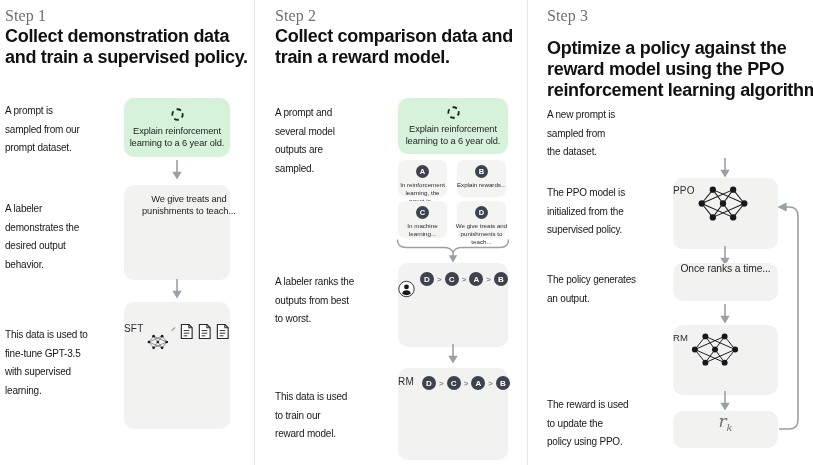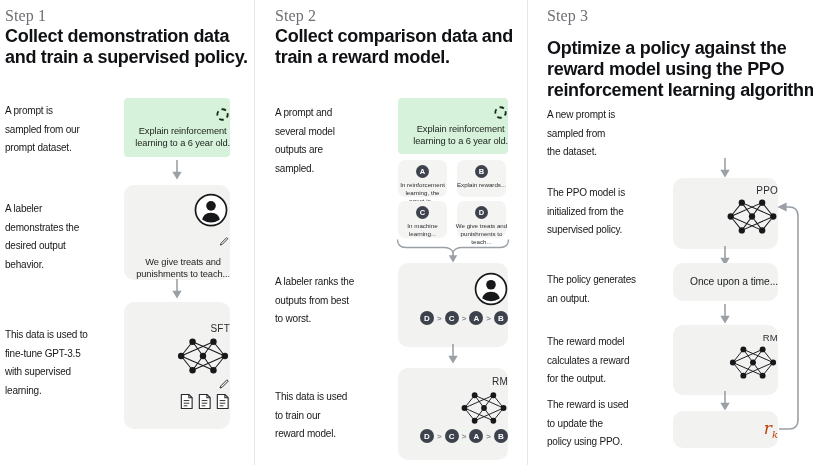--- a/index.html
+++ b/index.html
@@ -8,38 +8,38 @@
     background:var(--page-bg,#fff);
     font-family:"Liberation Sans",sans-serif;
     -webkit-font-smoothing:antialiased;
   }
   .divider { position:absolute; top:0; height:465px; width:1px; background:var(--divider,#e7e7e7); }
   .step-label { position:absolute; font-size:16px; color:var(--step-label,#6f6f75); letter-spacing:.1px; white-space:pre;font-family:Liberation Serif, serif; }
   .heading { position:absolute; font-size:18px; font-weight:bold; color:var(--heading,#101114);
              line-height:21px; letter-spacing:-.3px; white-space:pre; }
   .caption { position:absolute; font-size:10px; color:var(--body,#17181a);
              line-height:18.5px; letter-spacing:-.2px; white-space:pre; }
-  .gbox { position:absolute; background:var(--green-box,#d7f2da); border-radius:4px;
-          display:flex; flex-direction:column; align-items:flex-end; justify-content:center; gap:3px; }
+  .gbox { position:absolute; background:var(--green-box,#d7f2da); border-radius:10px;
+          display:flex; flex-direction:column; align-items:center; justify-content:center; gap:3px; }
   .xbox { position:absolute; background:var(--gray-box,#f2f2f1); border-radius:10px;
-          display:flex; flex-direction:column; align-items:flex-end; }
+          display:flex; flex-direction:row; align-items:flex-start; }
   .box-text { font-size:9.3px; line-height:12px; color:#1c211c; text-align:center;
               white-space:pre; letter-spacing:-.1px; }
   .box-label { font-size:10px; color:#2b2d30; letter-spacing:.2px; }
   .arrow { position:absolute; width:12px; height:20px; }
   .card { position:absolute; background:var(--card-bg,#f4f4f3); border-radius:7px;
           display:flex; flex-direction:column; align-items:center; padding-top:5px; gap:3px; box-sizing:border-box; }
   .badge { width:13px; height:13px; border-radius:50%; background:var(--badge,#3d424d); color:#fff;
            font-size:7.5px; font-weight:bold; display:flex; align-items:center; justify-content:center; flex:none; }
   .card-text { font-size:6.2px; line-height:7.8px; color:#2a2c2e; text-align:center; white-space:pre; }
   .chips { display:flex; align-items:center; gap:3px; }
   .chip { width:14px; height:14px; border-radius:50%; background:var(--badge,#3d424d); color:#fff;
           font-size:8px; font-weight:bold; display:flex; align-items:center; justify-content:center; }
   .chip-sep { font-size:8px; font-weight:bold; color:#878c94; }
-  .rk { font-family:"DejaVu Serif",serif; font-style:italic; font-size:17px; color:#c2410c; }
+  .rk { font-family:"DejaVu Serif",serif; font-style:italic; font-size:17px; color:#737373; }
   .rk sub { font-size:10px; }
   svg { display:block; }
 </style>
 </head>
 <body>
 
 <svg width="0" height="0" style="position:absolute" aria-hidden="true">
   <defs>
     <symbol id="sym-net" viewBox="0 0 56 40">
       <g stroke="#17181a" stroke-width="1.1">
@@ -253,23 +253,20 @@
 reinforcement learning algorithm.</div>
 
   <div class="caption" style="left:547px; top:184px">The PPO model is
 initialized from the
 supervised policy.</div>
   <div class="caption" style="left:547px; top:106px">A new prompt is
 sampled from
 the dataset.</div>
   <div class="caption" style="left:547px; top:271px">The policy generates
 an output.</div>
-  <div class="caption" style="left:547px; top:333px">The reward model
-calculates a reward
-for the output.</div>
   <div class="caption" style="left:547px; top:396px">The reward is used
 to update the
 policy using PPO.</div>
 
 
   <svg class="arrow" style="left:719px; top:158px">
       <use href="#sym-arrow"></use>
     </svg>
 
   <div class="xbox" style="left:673px; top:178px; width:105px; height:64px; padding-top:7px; gap:2px">
@@ -277,21 +274,21 @@
     <svg width="52" height="37">
         <use href="#sym-net"></use>
       </svg>
   </div>
 
   <svg class="arrow" style="left:719px; top:246px">
       <use href="#sym-arrow"></use>
     </svg>
 
   <div class="xbox" style="left:673px; top:263px; width:105px; height:38px; justify-content:center">
-    <div class="box-text" style="font-size:10.3px">Once upon a time...</div>
+    <div class="box-text" style="font-size:10.3px">Once ranks a time...</div>
   </div>
 
   <svg class="arrow" style="left:719px; top:304px">
       <use href="#sym-arrow"></use>
     </svg>
 
   <div class="xbox" style="left:673px; top:325px; width:105px; height:63px; padding-top:7px; gap:2px">
     <div class="box-label" style="font-size:9.5px">RM</div>
     <svg width="50" height="35">
         <use href="#sym-net"></use>

